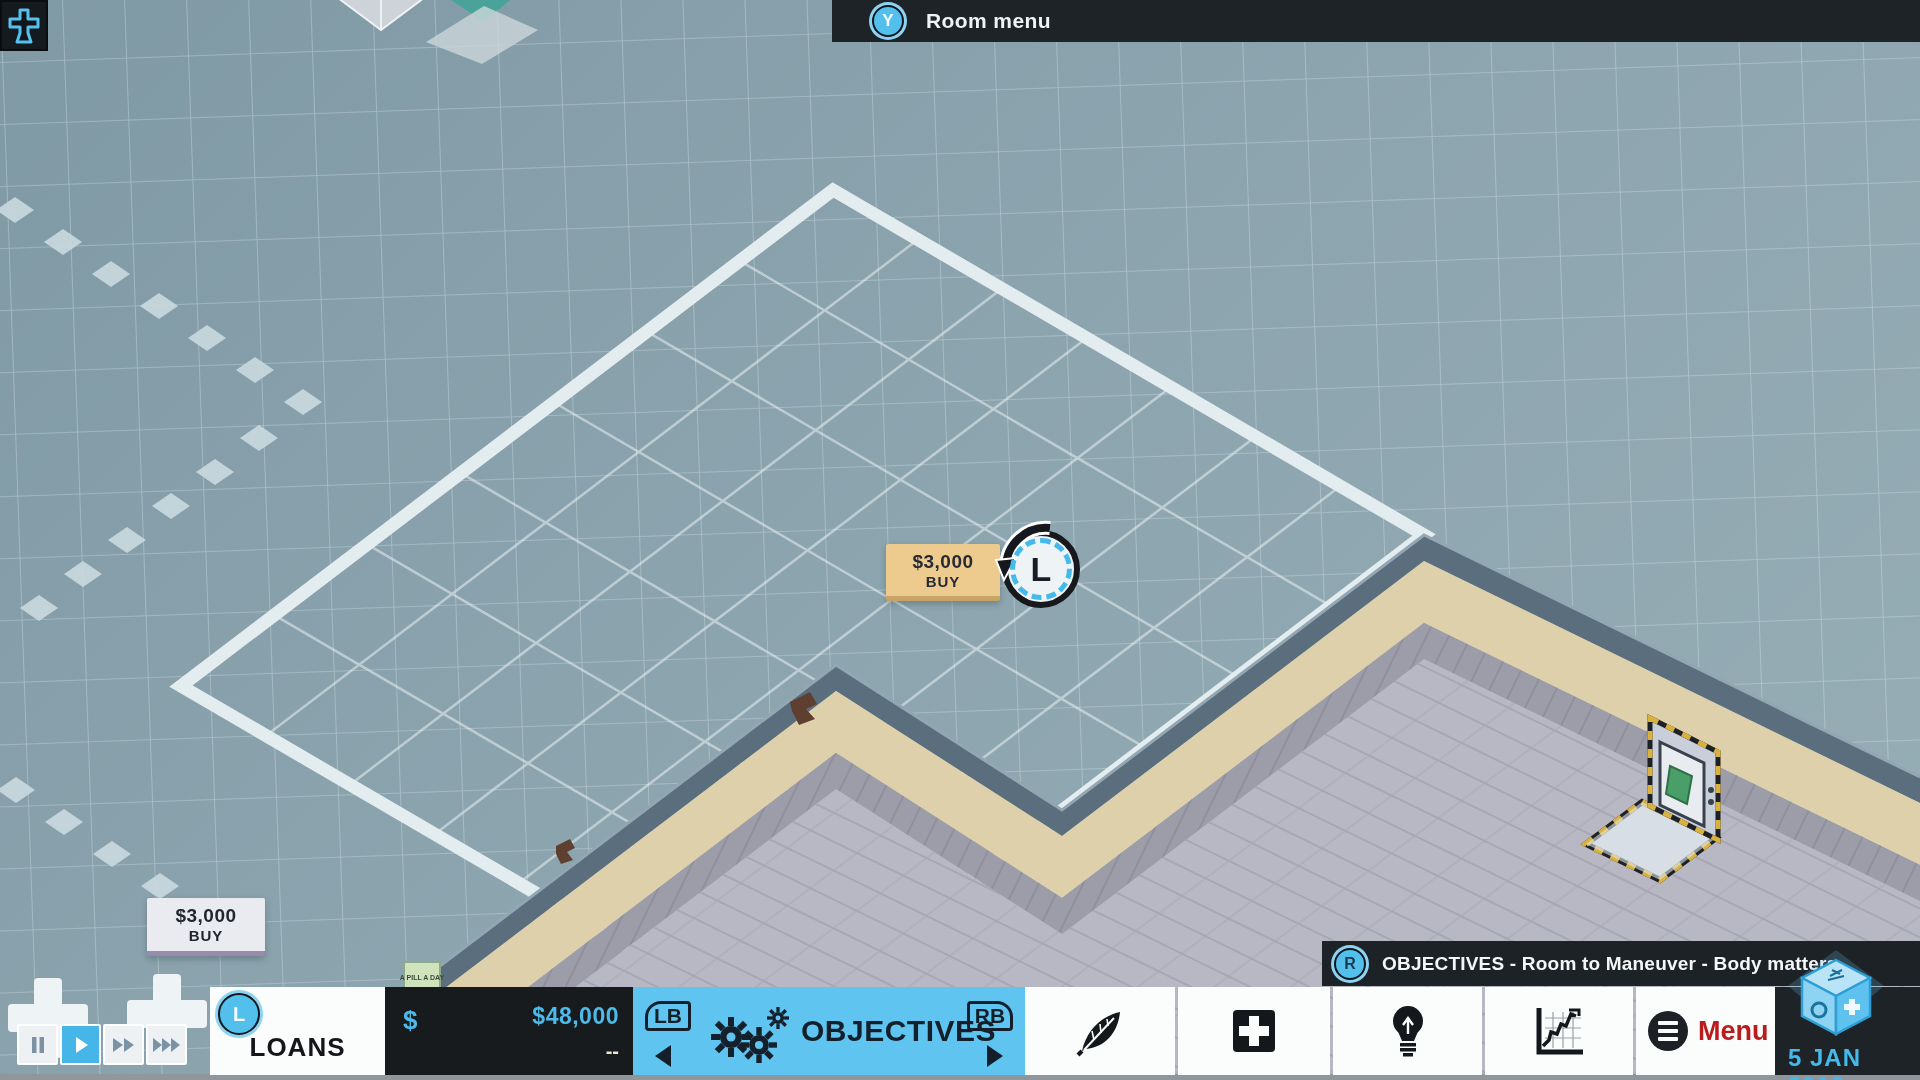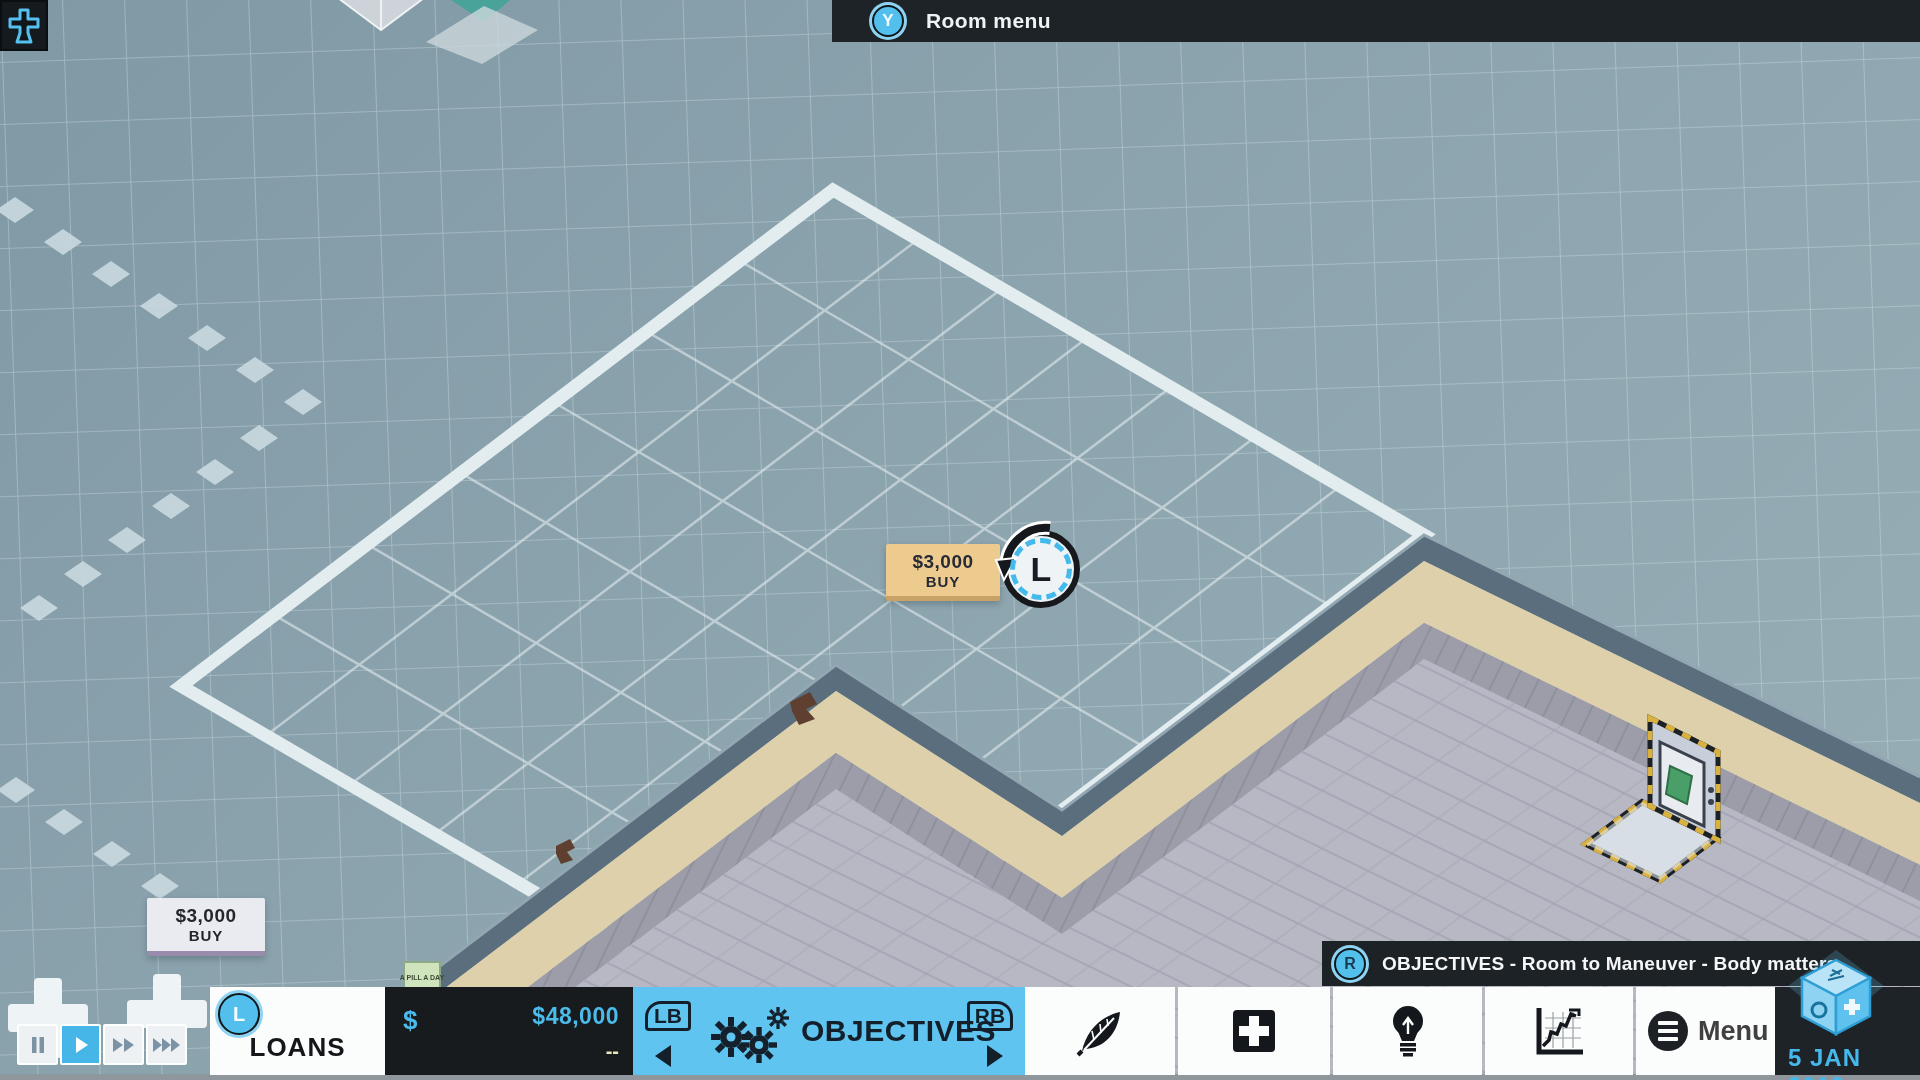--- a/index.html
+++ b/index.html
@@ -82,21 +82,21 @@
   .iconpanel{background:#fbfcfc;z-index:11;display:flex;align-items:center;justify-content:center;}
   .ip-leaf{left:1025px;width:150px;}
   .ip-plus{left:1178px;width:152px;}
   .ip-bulb{left:1333px;width:149px;}
   .ip-chart{left:1485px;width:148px;}
   .menupanel{left:1636px;width:139px;background:#fbfcfc;z-index:11;}
   .menu-circle{position:absolute;left:12px;top:24px;width:40px;height:40px;border-radius:50%;background:#1d2125;
                display:flex;flex-direction:column;align-items:center;justify-content:center;gap:4px;}
   .menu-circle i{display:block;width:20px;height:4px;background:#fbfcfc;border-radius:1px;}
   .menu-label{position:absolute;left:62px;top:0;bottom:0;display:flex;align-items:center;
-              font-size:27px;font-weight:bold;color:#404040;}
+              font-size:27px;font-weight:bold;color:#b91c1c;}
 
   .rightdark{left:1775px;top:987px;width:145px;height:88px;background:#1d2327;z-index:11;}
   .date-label{left:1788px;top:1044px;font-size:24px;font-weight:bold;color:#45b9ec;letter-spacing:1px;z-index:21;}
   .cube{left:1788px;top:950px;z-index:20;}
 </style>
 </head>
 <body>
 
 <div id="stage">
 

